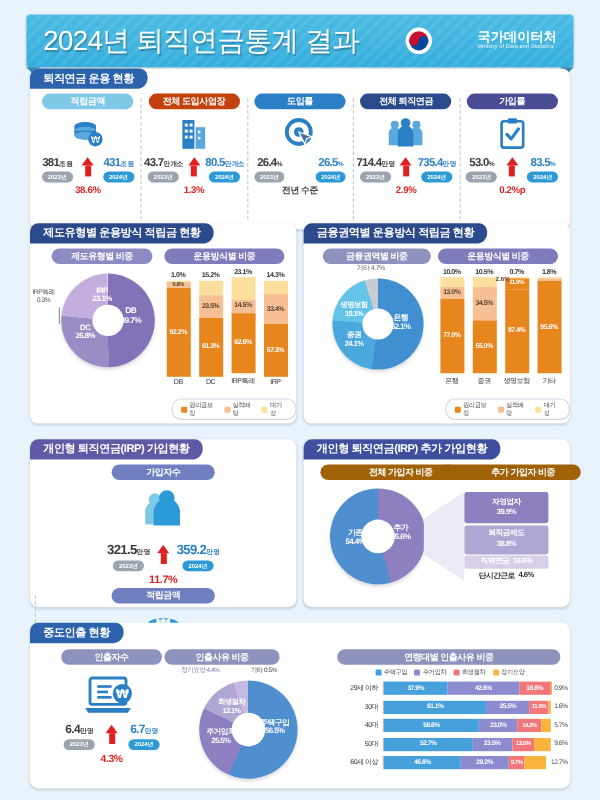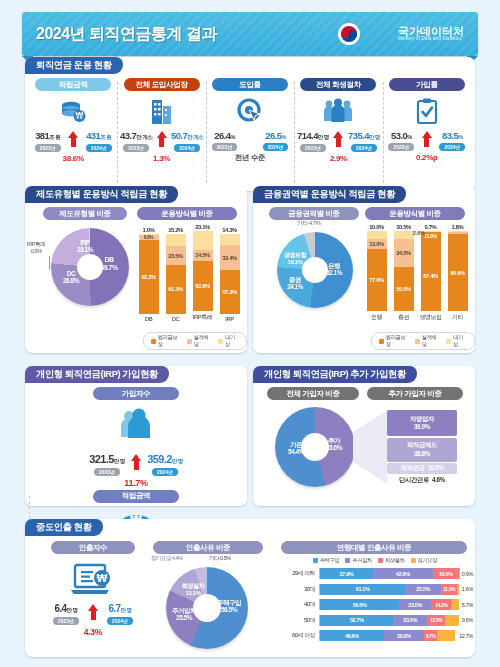--- a/index.html
+++ b/index.html
@@ -19,21 +19,21 @@
     display:flex;align-items:center;justify-content:space-between;
     padding:0 14px;box-sizing:border-box;
     box-shadow:0 1px 2px rgba(0,0,0,.18);
   }
   .header:after{
     content:"";position:absolute;left:0;top:0;right:0;bottom:0;
     background:repeating-linear-gradient(135deg,rgba(255,255,255,.07) 0 3px,rgba(255,255,255,0) 3px 7px);
     pointer-events:none;border-radius:3px;
   }
   .hdr-title{
-    font-size:16px;font-weight:bold;color:#fff;letter-spacing:-.5px;
+    font-size:23px;font-weight:normal;color:#fff;letter-spacing:-.5px;
     text-shadow:1px 1px 1px rgba(0,0,0,.25);
     position:relative;z-index:2;
   }
   .hdr-brand{display:flex;align-items:center;gap:5px;position:relative;z-index:2;}
   .taeguk{width:22px;height:22px;border-radius:50%;background:#fff;position:relative;overflow:hidden;flex:none;}
   .taeguk .tk-red{position:absolute;left:3px;top:3px;width:16px;height:8px;background:#c8102e;border-radius:8px 8px 0 0;}
   .taeguk .tk-blue{position:absolute;left:3px;top:11px;width:16px;height:8px;background:#0047a0;border-radius:0 0 8px 8px;}
   .taeguk .tk-c1{position:absolute;left:3px;top:7px;width:8px;height:8px;background:#c8102e;border-radius:50%;}
   .taeguk .tk-c2{position:absolute;left:11px;top:7px;width:8px;height:8px;background:#0047a0;border-radius:50%;}
   .brand-txt{line-height:1.05;margin-left:33px;}
@@ -87,21 +87,21 @@
   .dwrap{height:14px;display:flex;align-items:flex-start;justify-content:center;width:100%;}
 
   
   .subcap{
     height:13px;border-radius:7px;color:#fff;font-size:7.5px;font-weight:bold;
     display:flex;align-items:center;justify-content:center;letter-spacing:-.4px;
   }
   .subcap.p{background:#8d8bc4;}
   .subcap.p2{background:#7f7cbb;}
   .subcap.i{background:#6f7fc0;}
-  .subcap.i2{background:#737373;}
+  .subcap.i2{background:#a16207;padding-left:21px;}
   .subcap.n{background:#8e93bd;}
 
   
   .donut{position:relative;border-radius:50%;}
   .donut .hole{position:absolute;border-radius:50%;background:#fff;}
   .dlabel{position:absolute;text-align:center;line-height:1.12;font-weight:bold;letter-spacing:-.5px;}
 
   
   .colchart{position:absolute;display:flex;align-items:flex-end;justify-content:space-around;}
   .colgrp{display:flex;flex-direction:column;align-items:center;width:24px;}
@@ -207,21 +207,21 @@
         <div class="vals">
           <div class="vcol">
             <div class="vnum"><span>43.7</span><span class="u">만 개소</span></div>
             <div class="yr g">2023년</div>
           </div>
           <div class="arrow">
               <div class="ah"></div>
               <div class="ab"></div>
             </div>
           <div class="vcol">
-            <div class="vnum blue"><span>50.7</span><span class="u">만 개소</span></div>
+            <div class="vnum blue"><span>80.5</span><span class="u">만 개소</span></div>
             <div class="yr b">2024년</div>
           </div>
         </div>
         <div class="dwrap">
             <div class="delta">1.3%</div>
           </div>
       </div>
 
       <div class="card">
         <div class="cap c3">도입률</div>
@@ -245,21 +245,21 @@
             <div class="vnum blue"><span>26.5</span><span class="u">%</span></div>
             <div class="yr b">2024년</div>
           </div>
         </div>
         <div class="dwrap">
             <div class="delta flat">전년 수준</div>
           </div>
       </div>
 
       <div class="card">
-        <div class="cap c4">전체 회생절차</div>
+        <div class="cap c4">전체 퇴직연금</div>
         <div class="ico">
           <svg width="34" height="28" viewBox="0 0 34 28">
             <circle cx="8" cy="7" r="3.4" fill="#5ba8de"></circle>
               <path d="M3 24V14a5 5 0 0110 0v10z" fill="#5ba8de"></path>
             <circle cx="26" cy="7" r="3.4" fill="#5ba8de"></circle>
               <path d="M21 24V14a5 5 0 0110 0v10z" fill="#5ba8de"></path>
             <circle cx="17" cy="5.5" r="4" fill="#2b7fc4"></circle>
               <path d="M10.5 25V14a6.5 6.5 0 0113 0v11z" fill="#2b7fc4"></path>
           </svg>
         </div>
@@ -559,21 +559,21 @@
         <span>단시간근로</span>
           <span>4.6%</span>
       </div>
     </div>
   </div>
 
   <div class="panel" style="left:25px;top:519px;width:450px;height:138px;">
     <div class="ptitle blue">중도인출 현황</div>
 
     <div class="subcap n" style="position:absolute;left:26px;top:22px;width:84px;">인출자수</div>
-    <div class="subcap n" style="position:absolute;left:128px;top:22px;width:110px;">인출사유 비중</div>
+    <div class="subcap n" style="position:absolute;left:112px;top:22px;width:96px;">인출사유 비중</div>
     <div class="subcap n" style="position:absolute;left:256px;top:22px;width:186px;">연령대별 인출사유 비중</div>
 
     <div style="position:absolute;left:14px;top:40px;width:108px;">
       <div style="display:flex;justify-content:center;height:40px;align-items:center;">
         <svg width="48" height="36" viewBox="0 0 48 36">
           <rect x="6" y="4" width="30" height="22" rx="2" fill="none" stroke="#2b7fc4" stroke-width="2.4"></rect>
           <rect x="12" y="10" width="12" height="2.2" fill="#2b7fc4"></rect>
           <rect x="12" y="14.5" width="9" height="2.2" fill="#2b7fc4"></rect>
           <rect x="12" y="19" width="12" height="2.2" fill="#2b7fc4"></rect>
           <path d="M2 29h38l-2.5 4H4.5z" fill="#2b7fc4"></path>

